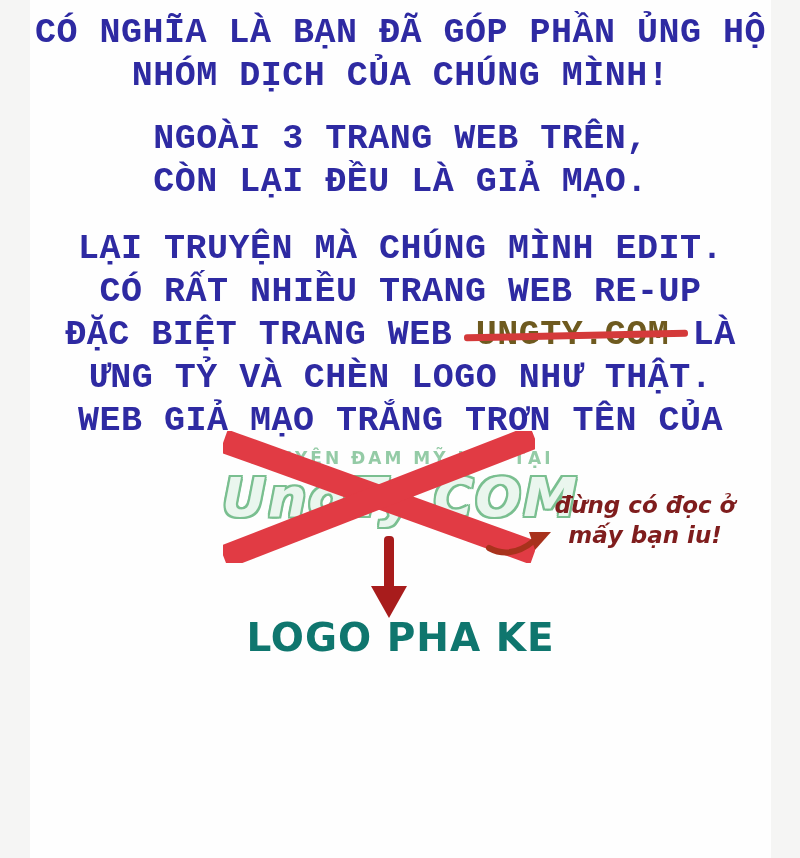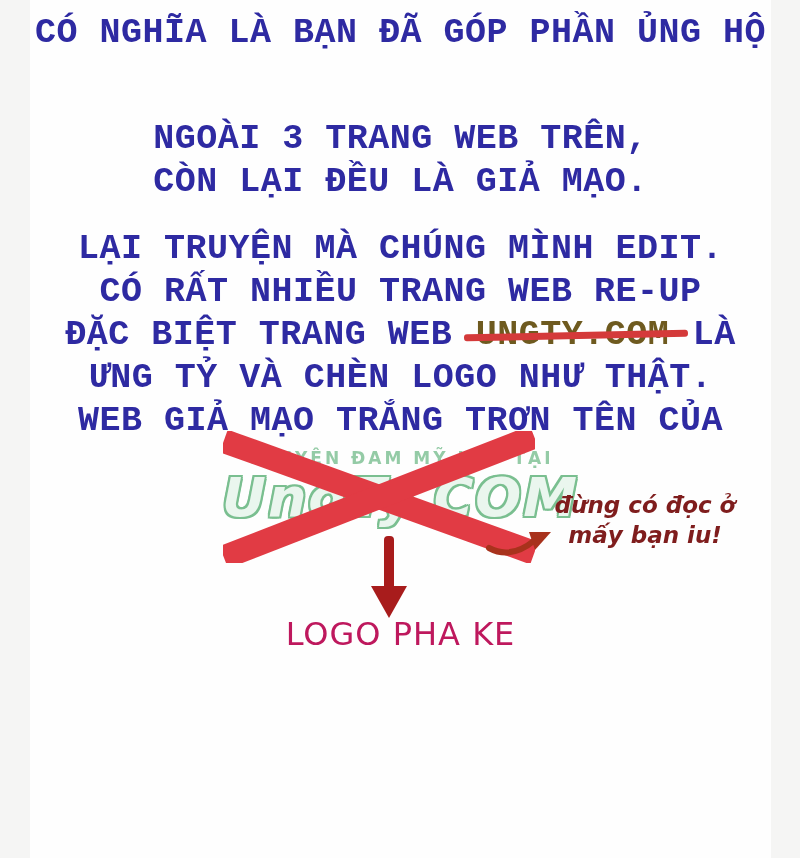--- a/index.html
+++ b/index.html
@@ -97,33 +97,34 @@
     line-height: 30px;
     font-weight: bold;
     font-style: italic;
     color: #7f1d1d;
   }
   .caption {
     position: absolute;
     left: 0; right: 0;
     top: 615px;
     text-align: center;
-    font-size: 32px;
-    font-weight: normal;
+    font-size: 39px;
+    font-weight: bold;
     letter-spacing: 1px;
-    color: #be185d;
+    color: #0f766e;
   }
 </style>
 </head>
 <body>
 
 <div class="paper">
 
   <div class="blk" style="top:12px;">
     <div class="blue-line">CÓ NGHĨA LÀ BẠN ĐÃ GÓP PHẦN ỦNG HỘ</div>
+    <div class="blue-line">NHÓM DỊCH CỦA CHÚNG MÌNH!</div>
   </div>
 
   <div class="blk" style="top:118px;">
     <div class="blue-line">NGOÀI 3 TRANG WEB TRÊN,</div>
     <div class="blue-line">CÒN LẠI ĐỀU LÀ GIẢ MẠO.</div>
   </div>
 
   <div class="blk" style="top:228px;">
     <div class="blue-line">LẠI TRUYỆN MÀ CHÚNG MÌNH EDIT.</div>
     <div class="blue-line">CÓ RẤT NHIỀU TRANG WEB RE-UP</div>

